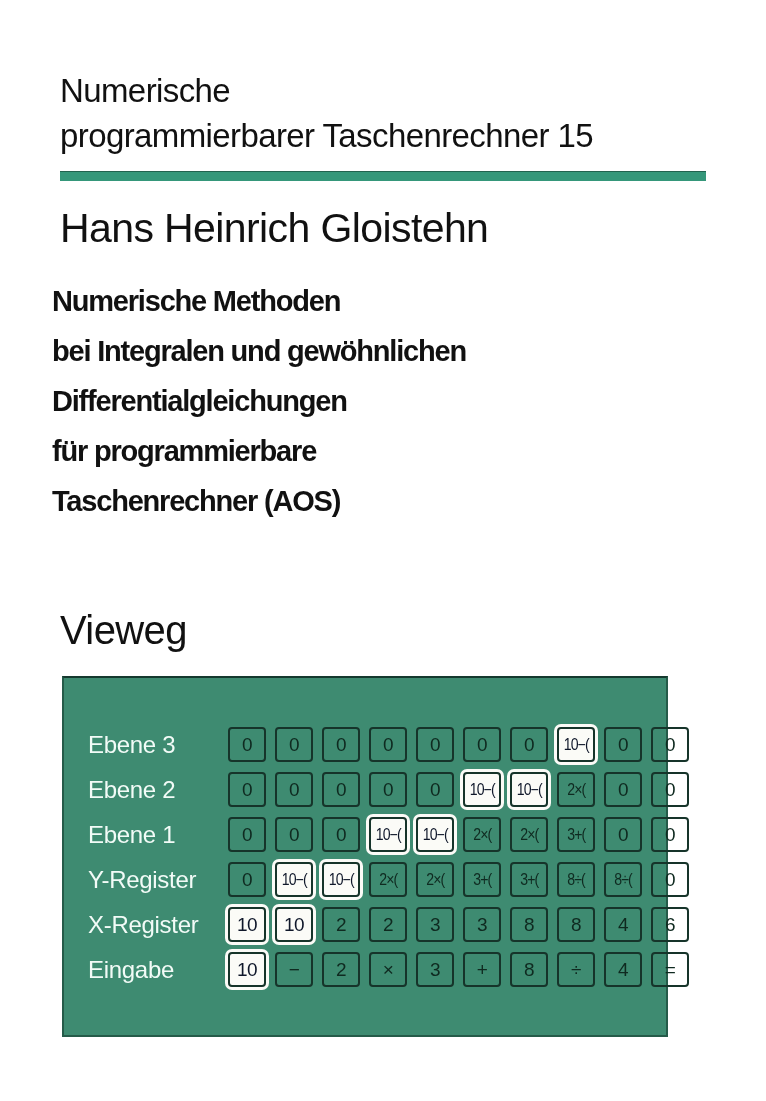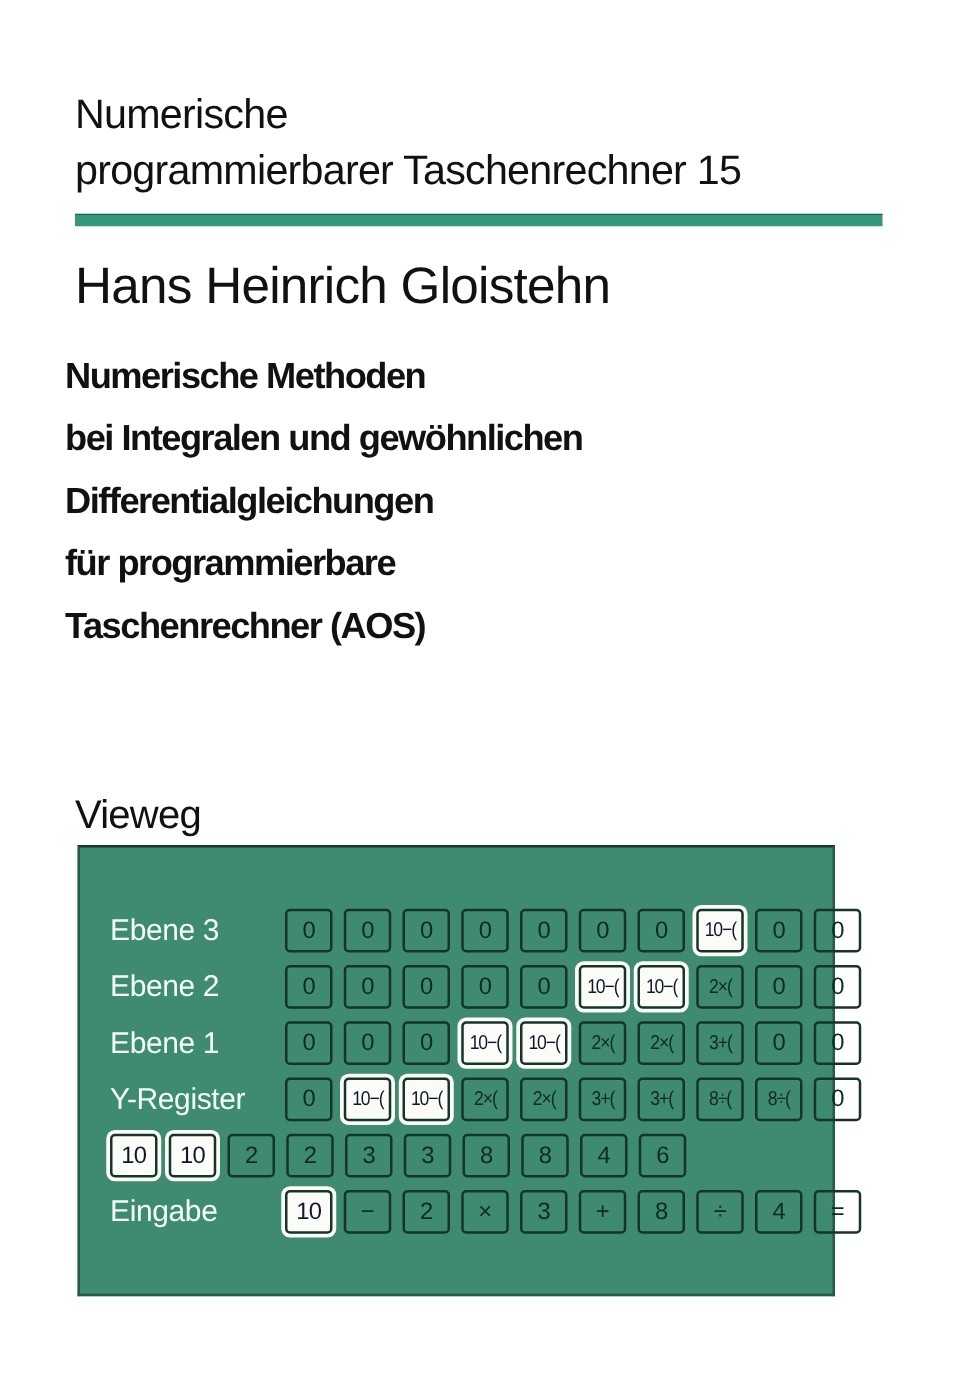--- a/index.html
+++ b/index.html
@@ -40,22 +40,22 @@
     letter-spacing:-0.6px;
   }
   .title{
     position:absolute;left:40px;top:264px;
     margin:12px;
     font-size:29px;line-height:50px;
     font-weight:bold;
     letter-spacing:-1.2px;
   }
   .publisher{
-    position:absolute;left:60px;top:629px;
-    font-size:32px;line-height:45px;
+    position:absolute;left:60px;top:608px;
+    font-size:40px;line-height:45px;
     letter-spacing:-0.6px;
   }
 
   .panel{
     position:absolute;left:62px;top:676px;
     width:606px;height:361px;
     box-sizing:border-box;
     background:var(--panel-green);
     border:2px solid rgba(12,44,34,0.5);
     border-top-color:rgba(8,30,24,0.75);
@@ -249,20 +249,21 @@
           <span class="ct">8÷(</span>
         </span>
         <span class="cell long">
           <span class="ct">8÷(</span>
         </span>
         <span class="cell">
           <span class="ct">0</span>
         </span>
       </div>
       <div class="row">
+        <span class="rowlabel">X-Register</span>
         <span class="cell hl">
           <span class="ct">10</span>
         </span>
         <span class="cell hl">
           <span class="ct">10</span>
         </span>
         <span class="cell">
           <span class="ct">2</span>
         </span>
         <span class="cell">

